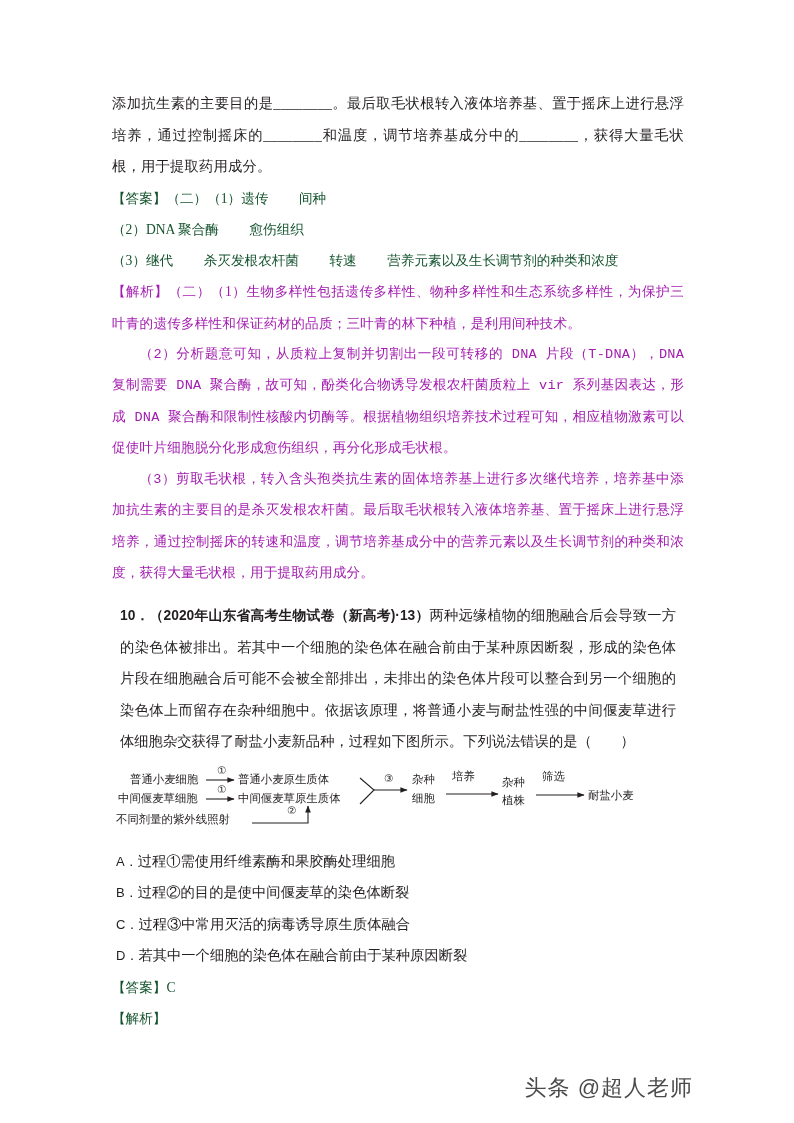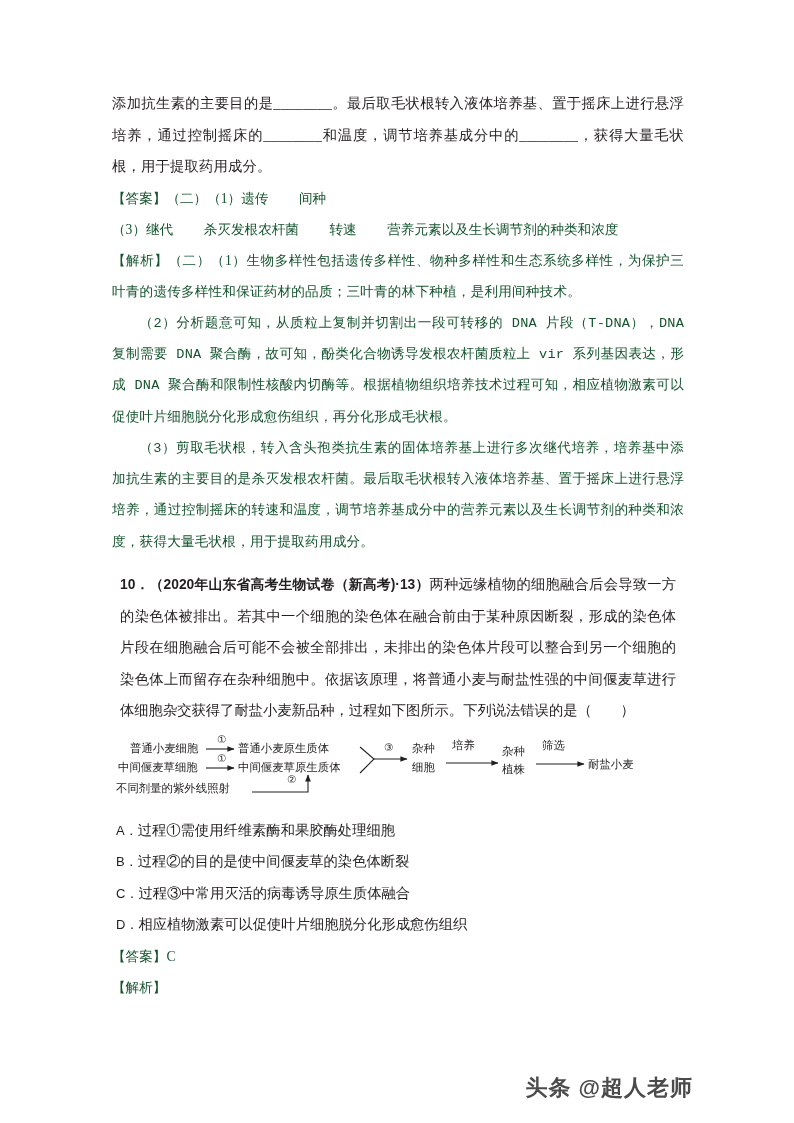--- a/index.html
+++ b/index.html
@@ -33,21 +33,21 @@
   
   .para {
     font-size: 14.3px;
     line-height: 31.5px;
     text-align: justify;
     text-justify: inter-ideograph;
     letter-spacing: 0.2px;
     margin: 0;
   }
   .black { color: #231f20; }
-  .red   { color: #14532d; }
+  .red   { color: #a21caf; }
 
   .para.red {
     font-size: 13.6px;
     line-height: 31.3px;
   }
 
   .indent { text-indent: 2em; font-family: Liberation Mono, monospace; }
 
   .gap-sm { height: 3px; }
 
@@ -111,37 +111,38 @@
     fill: none;
   }
 
   
   .watermark {
     position: absolute;
     right: 36px;
     bottom: 20px;
     font-family: "Liberation Sans", "DejaVu Sans", sans-serif;
     font-size: 22px;
-    font-weight: bold;
+    font-weight: normal;
     color: #3c3c3c;
     letter-spacing: 1px;
     white-space: nowrap;
     opacity: 0.92;
   }
 </style>
 </head>
 <body>
 
 <div class="page">
 
   <div class="content">
 
     <p class="para black">添加抗生素的主要目的是________。最后取毛状根转入液体培养基、置于摇床上进行悬浮培养，通过控制摇床的________和温度，调节培养基成分中的________，获得大量毛状根，用于提取药用成分。</p>
 
     <div class="line-red">【答案】（二）（1）遗传　　 间种</div>
+    <div class="line-red">（2）DNA 聚合酶　　 愈伤组织</div>
     <div class="line-red">（3）继代　　 杀灭发根农杆菌　　 转速　　 营养元素以及生长调节剂的种类和浓度</div>
 
     <p class="para red">【解析】（二）（1）生物多样性包括遗传多样性、物种多样性和生态系统多样性，为保护三叶青的遗传多样性和保证药材的品质；三叶青的林下种植，是利用间种技术。</p>
     <p class="para red indent">（2）分析题意可知，从质粒上复制并切割出一段可转移的 DNA 片段（T-DNA），DNA 复制需要 DNA 聚合酶，故可知，酚类化合物诱导发根农杆菌质粒上 vir 系列基因表达，形成 DNA 聚合酶和限制性核酸内切酶等。根据植物组织培养技术过程可知，相应植物激素可以促使叶片细胞脱分化形成愈伤组织，再分化形成毛状根。</p>
     <p class="para red indent">（3）剪取毛状根，转入含头孢类抗生素的固体培养基上进行多次继代培养，培养基中添加抗生素的主要目的是杀灭发根农杆菌。最后取毛状根转入液体培养基、置于摇床上进行悬浮培养，通过控制摇床的转速和温度，调节培养基成分中的营养元素以及生长调节剂的种类和浓度，获得大量毛状根，用于提取药用成分。</p>
 
     <div class="gap-sm"></div>
 
     <p class="qhead black"><span class="bold">10．</span><span class="bold">（2020年山东省高考生物试卷（新高考)·13）</span><span>两种远缘植物的细胞融合后会导致一方的染色体被排出。若其中一个细胞的染色体在融合前由于某种原因断裂，形成的染色体片段在细胞融合后可能不会被全部排出，未排出的染色体片段可以整合到另一个细胞的染色体上而留存在杂种细胞中。依据该原理，将普通小麦与耐盐性强的中间偃麦草进行体细胞杂交获得了耐盐小麦新品种，过程如下图所示。下列说法错误的是（　　）</span></p>
 
@@ -183,21 +184,21 @@
         <text class="dg-text" x="430" y="14">筛选</text>
         <line class="dg-line" x1="424" y1="29" x2="472" y2="29" marker-end="url(#ah)"></line>
 
         <text class="dg-text" x="476" y="33">耐盐小麦</text>
       </svg>
     </div>
 
     <p class="opt black"><span class="mark">A．</span><span>过程①需使用纤维素酶和果胶酶处理细胞</span></p>
     <p class="opt black"><span class="mark">B．</span><span>过程②的目的是使中间偃麦草的染色体断裂</span></p>
     <p class="opt black"><span class="mark">C．</span><span>过程③中常用灭活的病毒诱导原生质体融合</span></p>
-    <p class="opt black"><span class="mark">D．</span><span>相应植物激素可以促使叶片细胞脱分化形成愈伤组织</span></p>
+    <p class="opt black"><span class="mark">D．</span><span>若其中一个细胞的染色体在融合前由于某种原因断裂</span></p>
 
     <div class="line-red">【答案】C</div>
     <div class="line-red">【解析】</div>
 
   </div>
 
   <div class="watermark">头条 @超人老师</div>
 
 </div>
 

